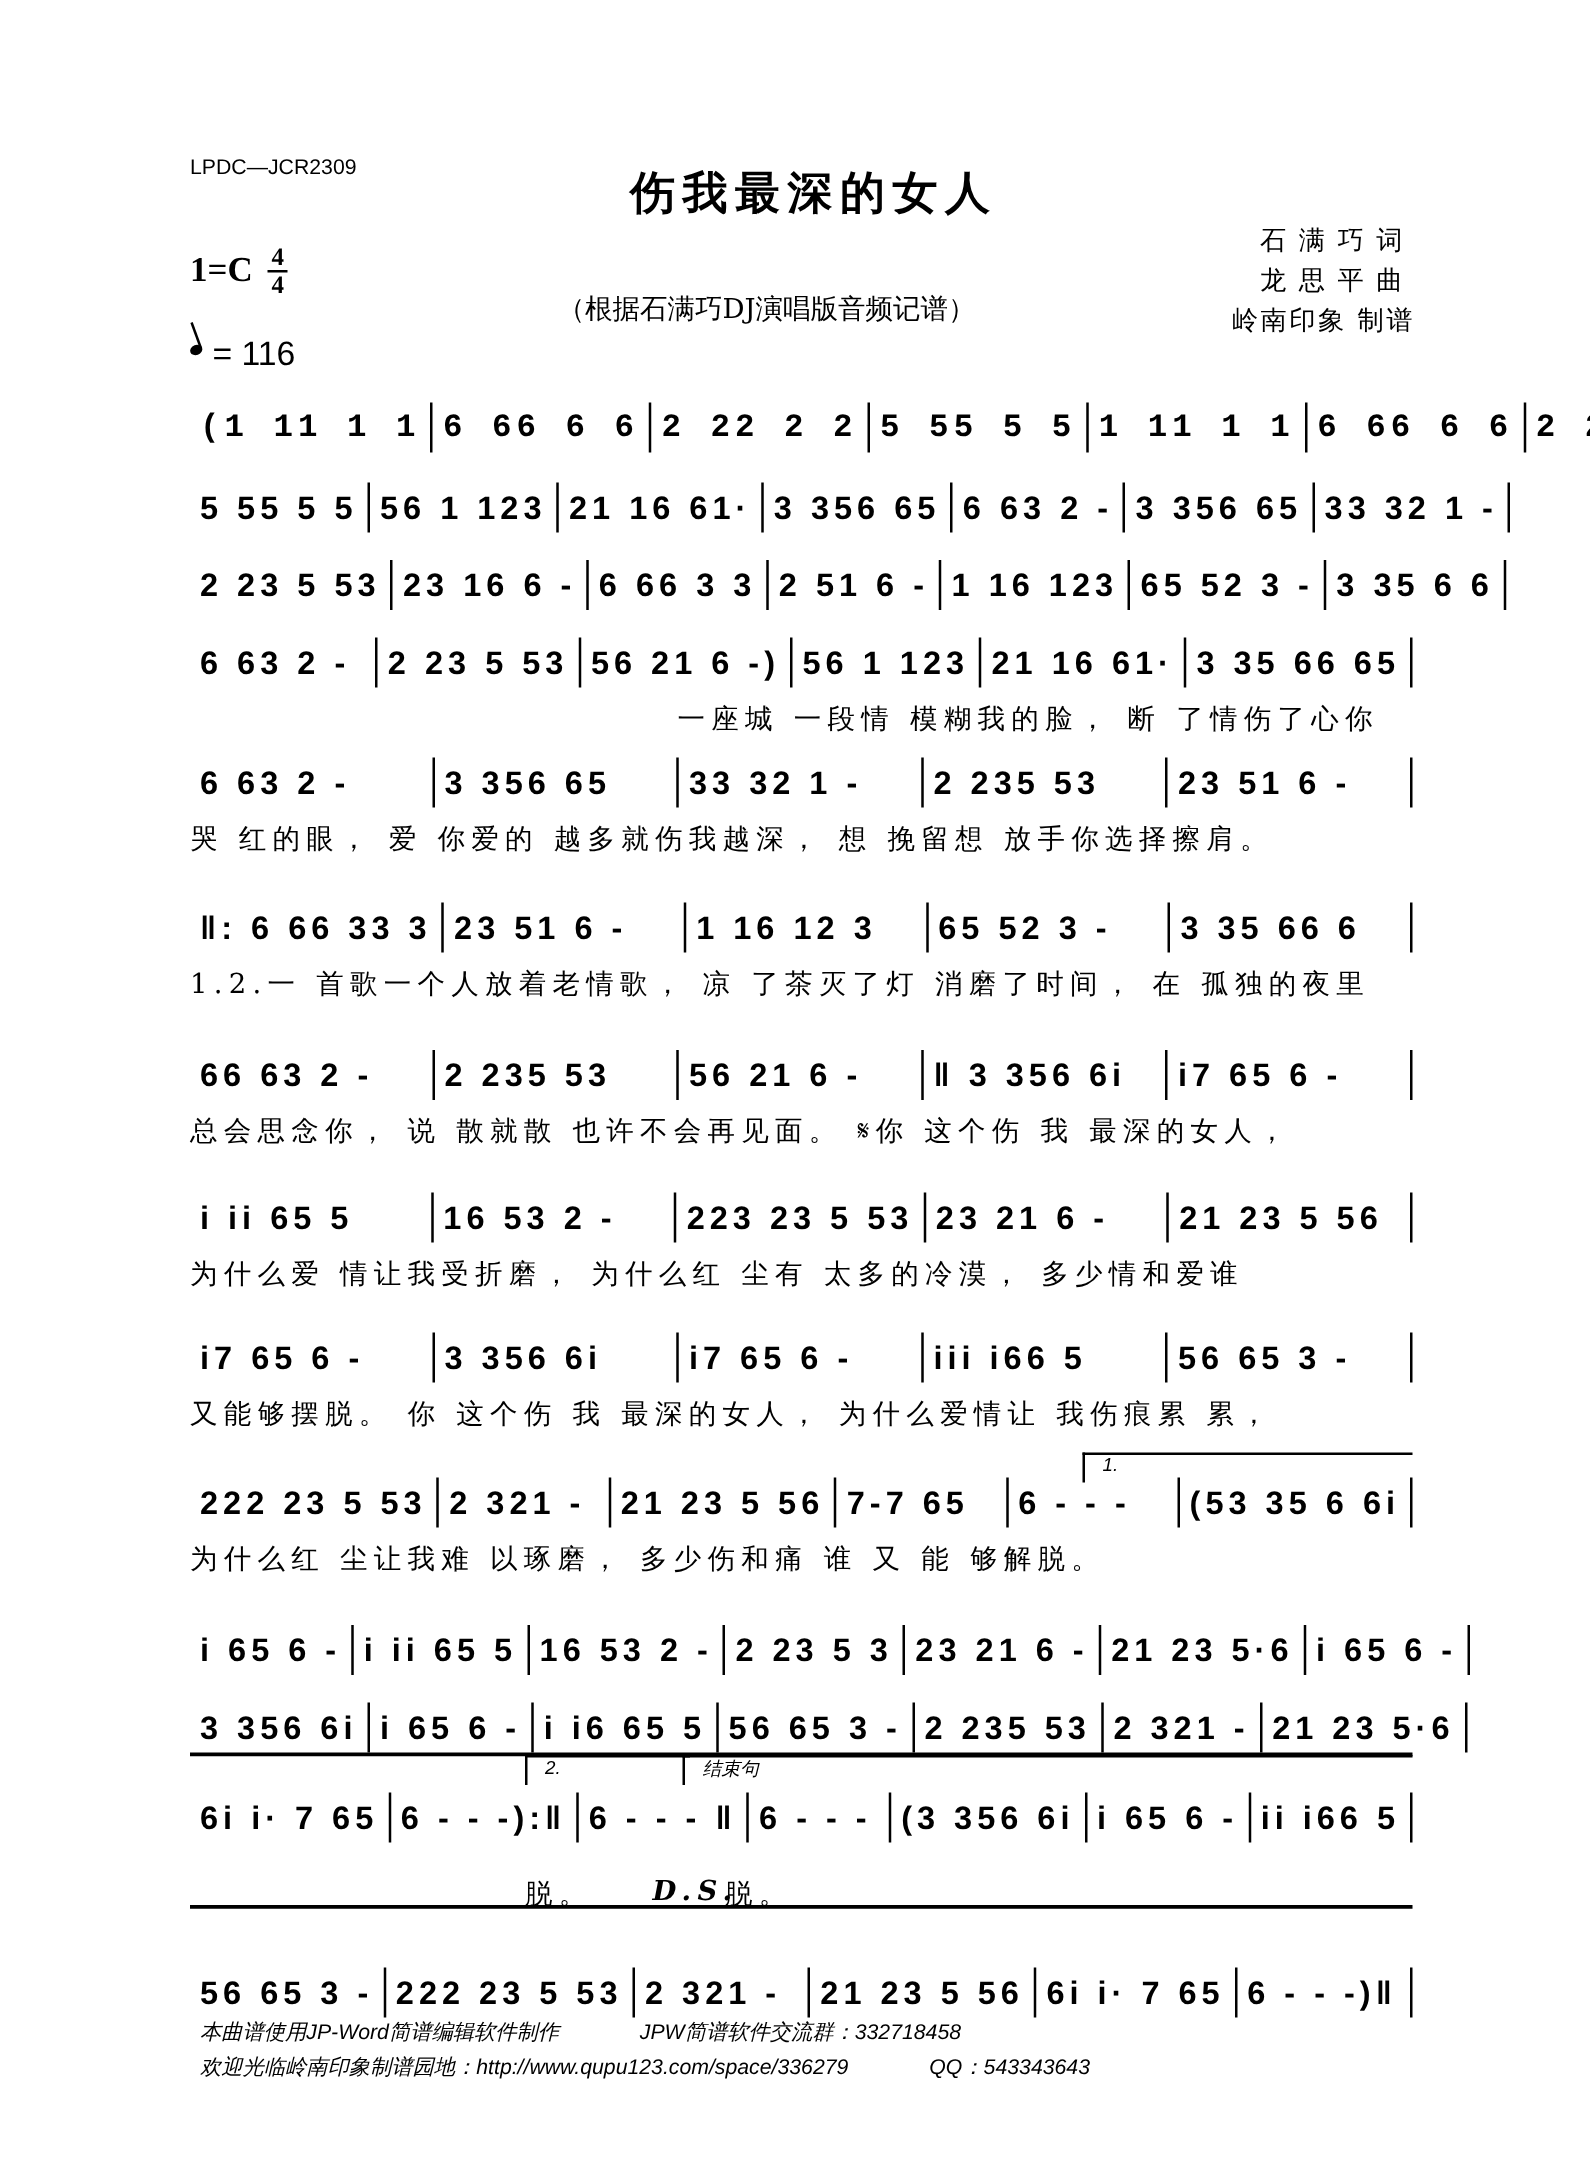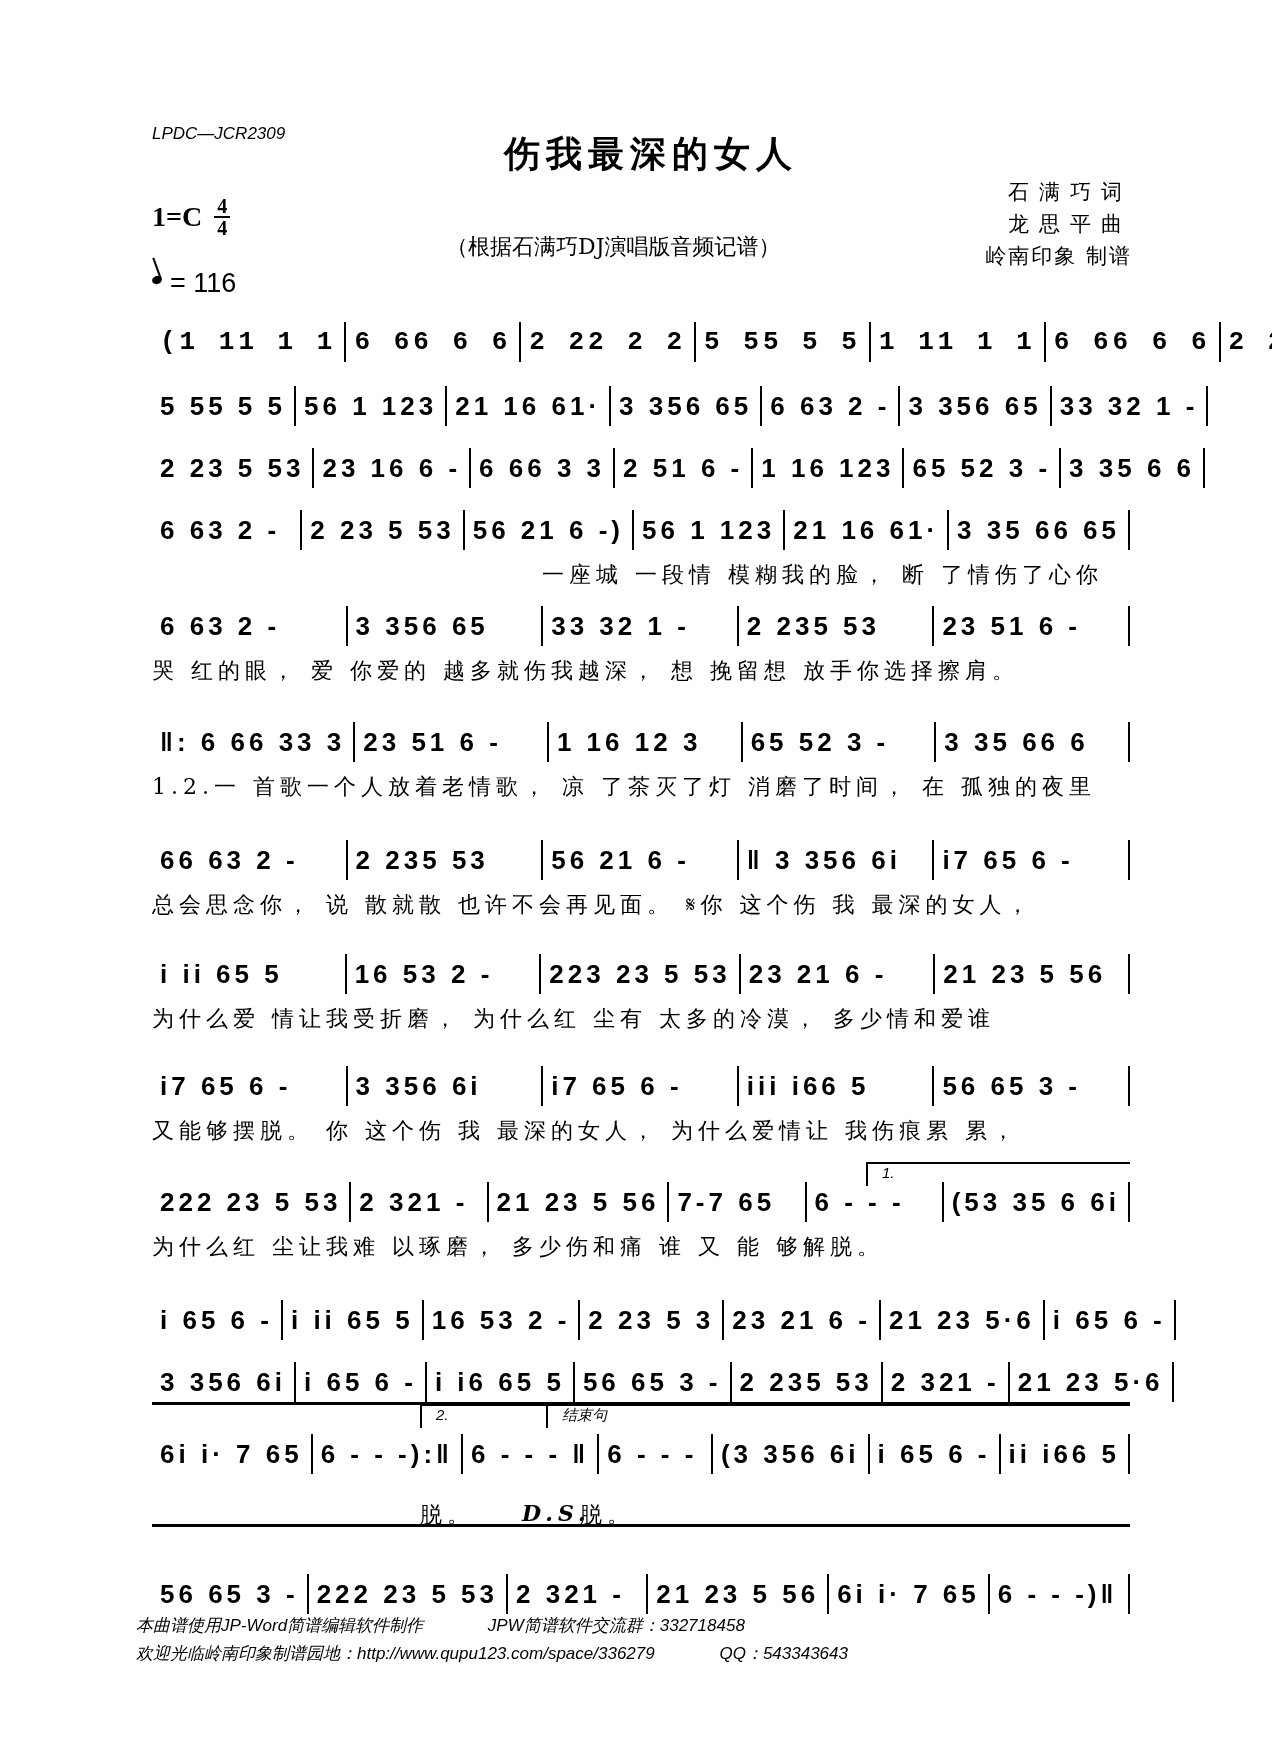--- a/index.html
+++ b/index.html
@@ -1,38 +1,38 @@
 <!DOCTYPE html>
 <html><head>
 <meta charset="utf-8">
 <style>
   html, body { margin: 0; padding: 0; background: #ffffff; }
   body { width: 1272px; height: 1745px; position: relative; overflow: hidden;
          font-family: "Liberation Sans", sans-serif; color: #000; }
   .abs { position: absolute; }
-  .catalog { left: 152px; top: 124px; font-size: 17px; font-style: italic; }
+  .catalog { left: 152px; top: 124px; font-size: 17px; }
   .title { left: 0; width: 1272px; top: 130px; text-align: center;
            font-family: "DejaVu Serif", serif; font-size: 36px; font-weight: bold; letter-spacing: 6px; padding-left: 15px; }
   .key { left: 152px; top: 196px; font-size: 28px; font-weight: bold; font-family: "Liberation Serif", serif; display: flex; align-items: center; }
   .frac { display: inline-flex; flex-direction: column; align-items: center; margin-left: 12px; font-size: 20px; line-height: 20px; }
   .frac .bar { width: 16px; border-top: 2px solid #000; }
   .subtitle { left: 446px; top: 232px; font-size: 22px; font-family: "DejaVu Serif", serif; }
   .credit { right: 140px; font-size: 21px; font-family: "DejaVu Serif", serif; letter-spacing: 10px; text-align: right; }
   .tempo { left: 152px; top: 268px; font-size: 27px; display: flex; align-items: flex-start; }
   .note-icon { display: inline-block; width: 10px; height: 8px; background: #000; border-radius: 50%; transform: rotate(-20deg); position: relative; margin-right: 8px; top: 8px; }
   .note-icon::after { content: ""; position: absolute; right: 0; bottom: 4px; width: 2px; height: 22px; background: #000; }
 
   .row { position: absolute; left: 152px; width: 978px; }
   .staff { display: flex; align-items: flex-end; height: 40px; font-size: 26px; font-weight: bold; white-space: nowrap; }
   .measure { flex: 1; display: flex; justify-content: space-between; align-items: flex-end; padding: 0 8px; border-right: 2px solid #000; height: 40px; line-height: 40px; box-sizing: border-box; }
   .measure .txt { letter-spacing: 4px; }
   .lyrics { font-family: "DejaVu Serif", serif; font-size: 22px; margin-top: 10px; letter-spacing: 5px; white-space: nowrap; }
   .volta { position: absolute; border-top: 2px solid #000; border-left: 2px solid #000; height: 24px; font-size: 15px; font-style: italic; padding-left: 14px; box-sizing: border-box; }
   .rule { position: absolute; left: 152px; width: 978px; border-top: 3px solid #000; }
-  .footer { left: 136px; font-size: 17px; font-style: italic; }
+  .footer { left: 160px; font-size: 17px; font-style: italic; }
   .footer span { margin-right: 60px; }
 </style>
 </head>
 <body>
 
 <div class="abs catalog">LPDC—JCR2309</div>
 <div class="abs title">伤我最深的女人</div>
 
 <div class="abs key">
   <span>1=C</span>

